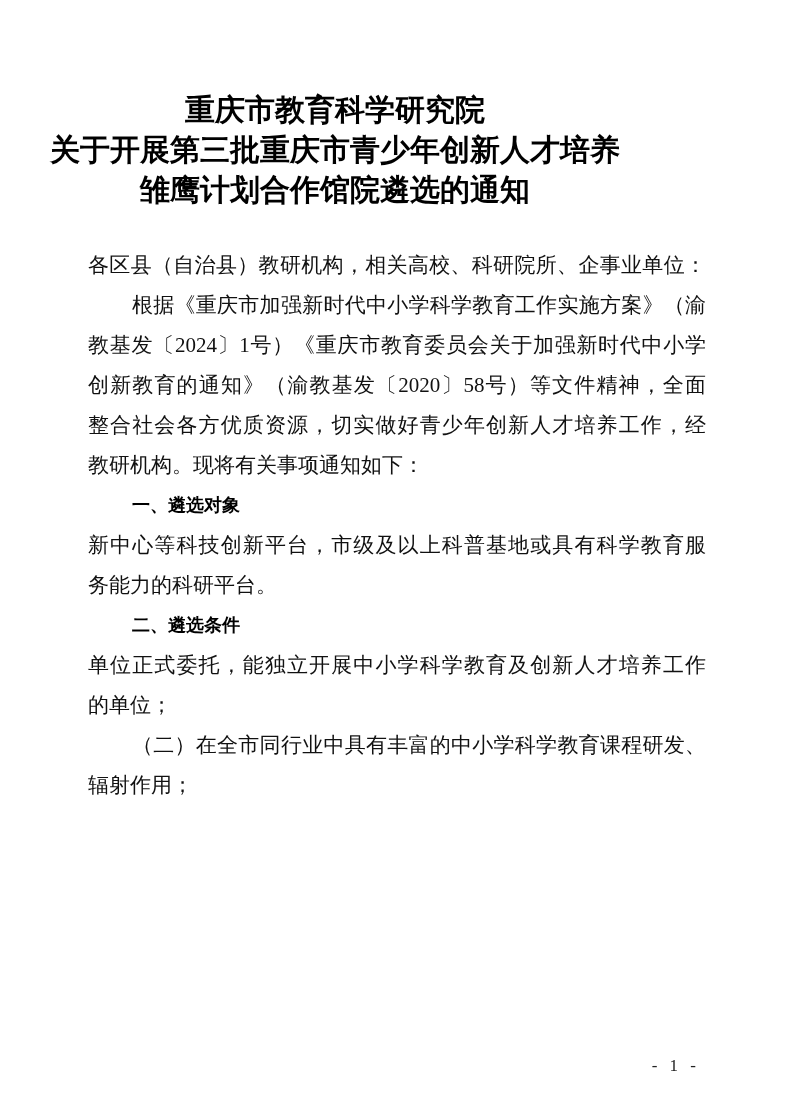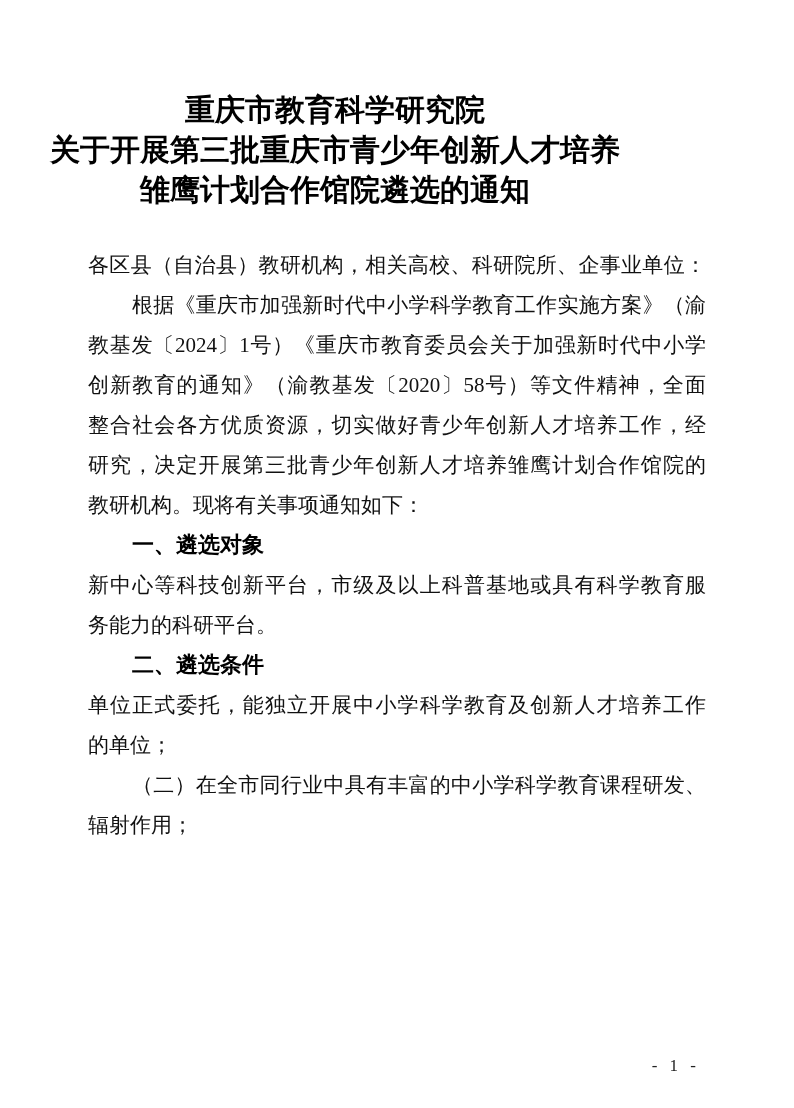--- a/index.html
+++ b/index.html
@@ -48,21 +48,21 @@
   .line.end {
     text-align: left;
     text-align-last: left;
   }
   .line.indent {
     text-indent: 44px;
   }
   .line.heading {
     font-family: "Liberation Sans", sans-serif;
     font-weight: 700;
-    font-size: 22px;
+    font-size: 18px;
     text-align: left;
     text-align-last: left;
     color: #000000;
   }
   .footer-pagenum {
     position: absolute;
     bottom: 32px;
     right: 94px;
     font-size: 17px;
     letter-spacing: 4px;
@@ -81,21 +81,20 @@
     <div class="title-line">雏鹰计划合作馆院遴选的通知</div>
   </div>
 
   <div class="body-block">
     <div class="line">各区县（自治县）教研机构，相关高校、科研院所、企事业单位：</div>
 
     <div class="line indent">根据《重庆市加强新时代中小学科学教育工作实施方案》（渝</div>
     <div class="line">教基发〔2024〕1号）《重庆市教育委员会关于加强新时代中小学</div>
     <div class="line">创新教育的通知》（渝教基发〔2020〕58号）等文件精神，全面</div>
     <div class="line">整合社会各方优质资源，切实做好青少年创新人才培养工作，经</div>
-    <div class="line">研究，决定开展第三批青少年创新人才培养雏鹰计划合作馆院的</div>
     <div class="line end">教研机构。现将有关事项通知如下：</div>
 
     <div class="line heading indent">一、遴选对象</div>
     <div class="line">新中心等科技创新平台，市级及以上科普基地或具有科学教育服</div>
     <div class="line end">务能力的科研平台。</div>
 
     <div class="line heading indent">二、遴选条件</div>
     <div class="line">单位正式委托，能独立开展中小学科学教育及创新人才培养工作</div>
     <div class="line end">的单位；</div>
     <div class="line indent">（二）在全市同行业中具有丰富的中小学科学教育课程研发、</div>

